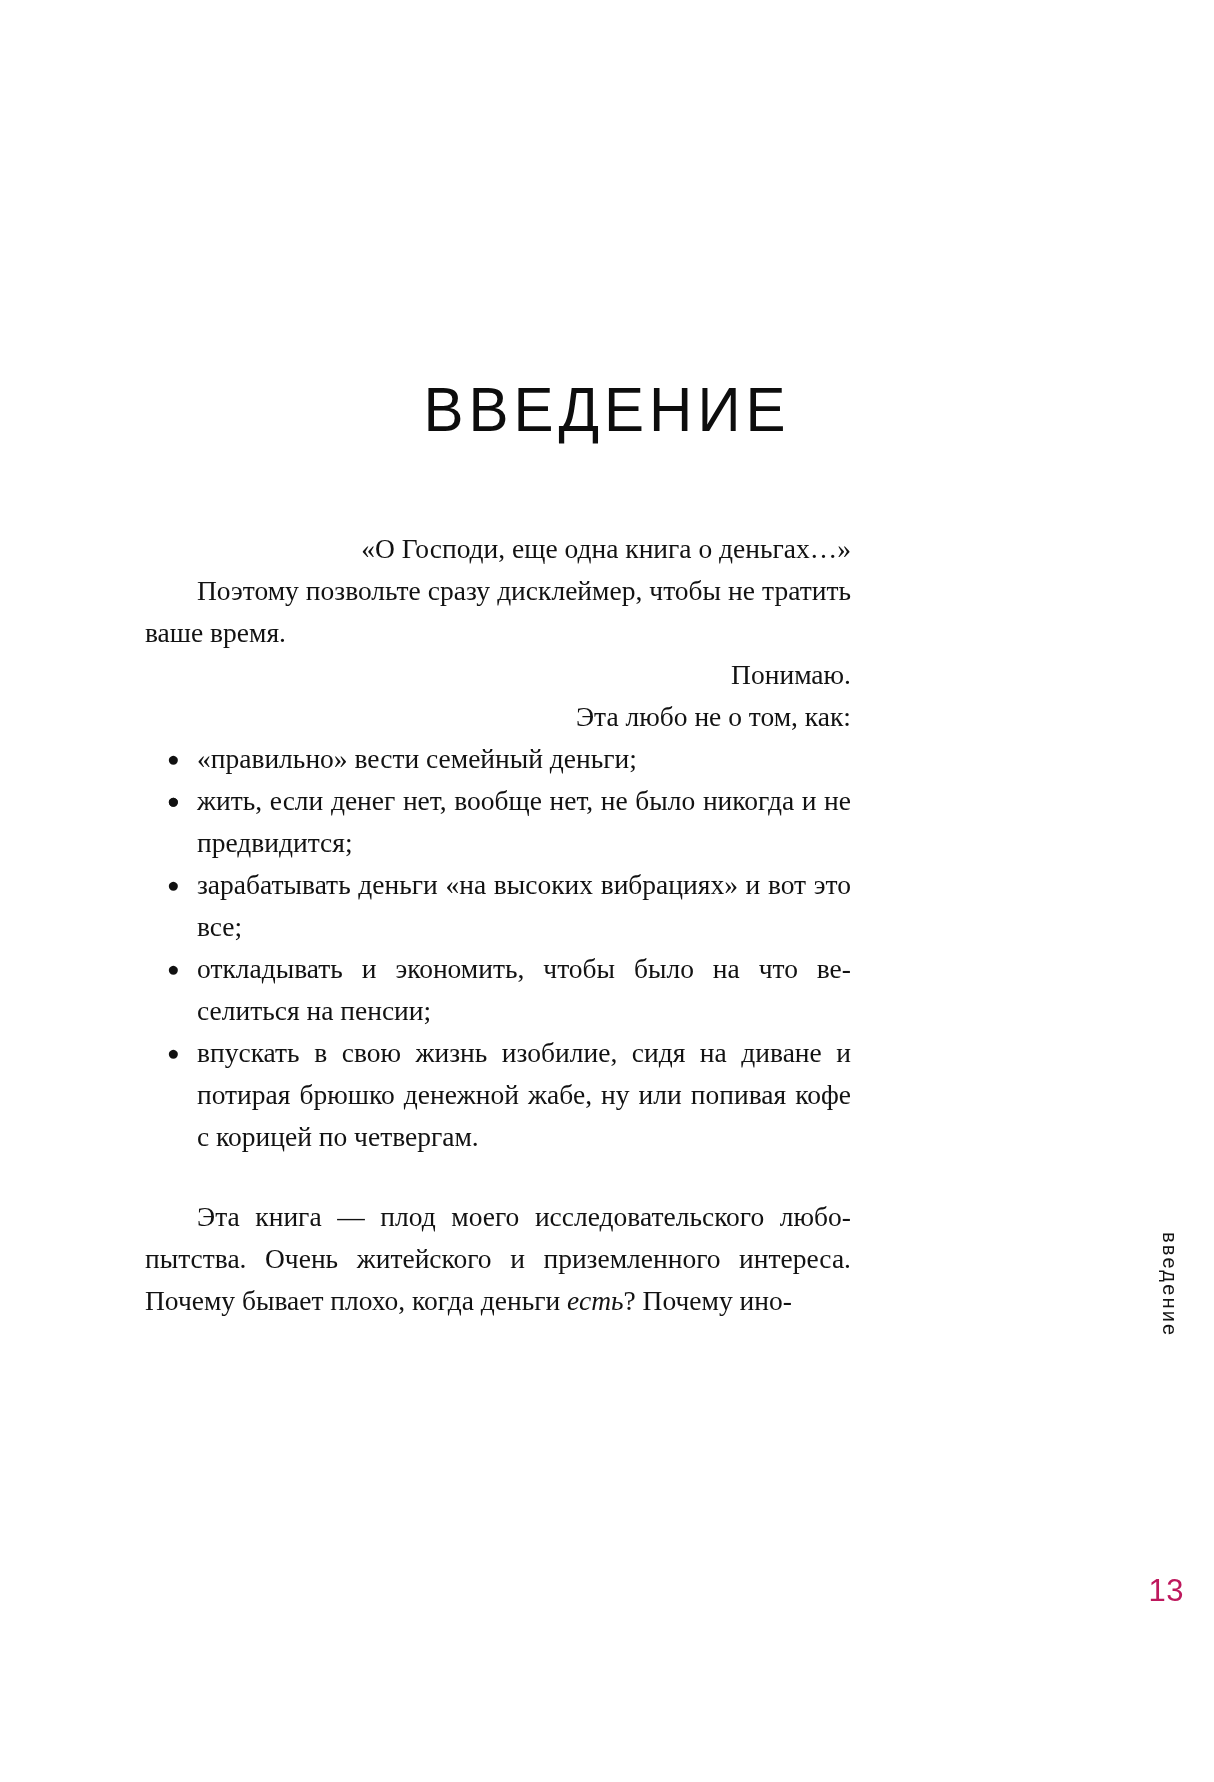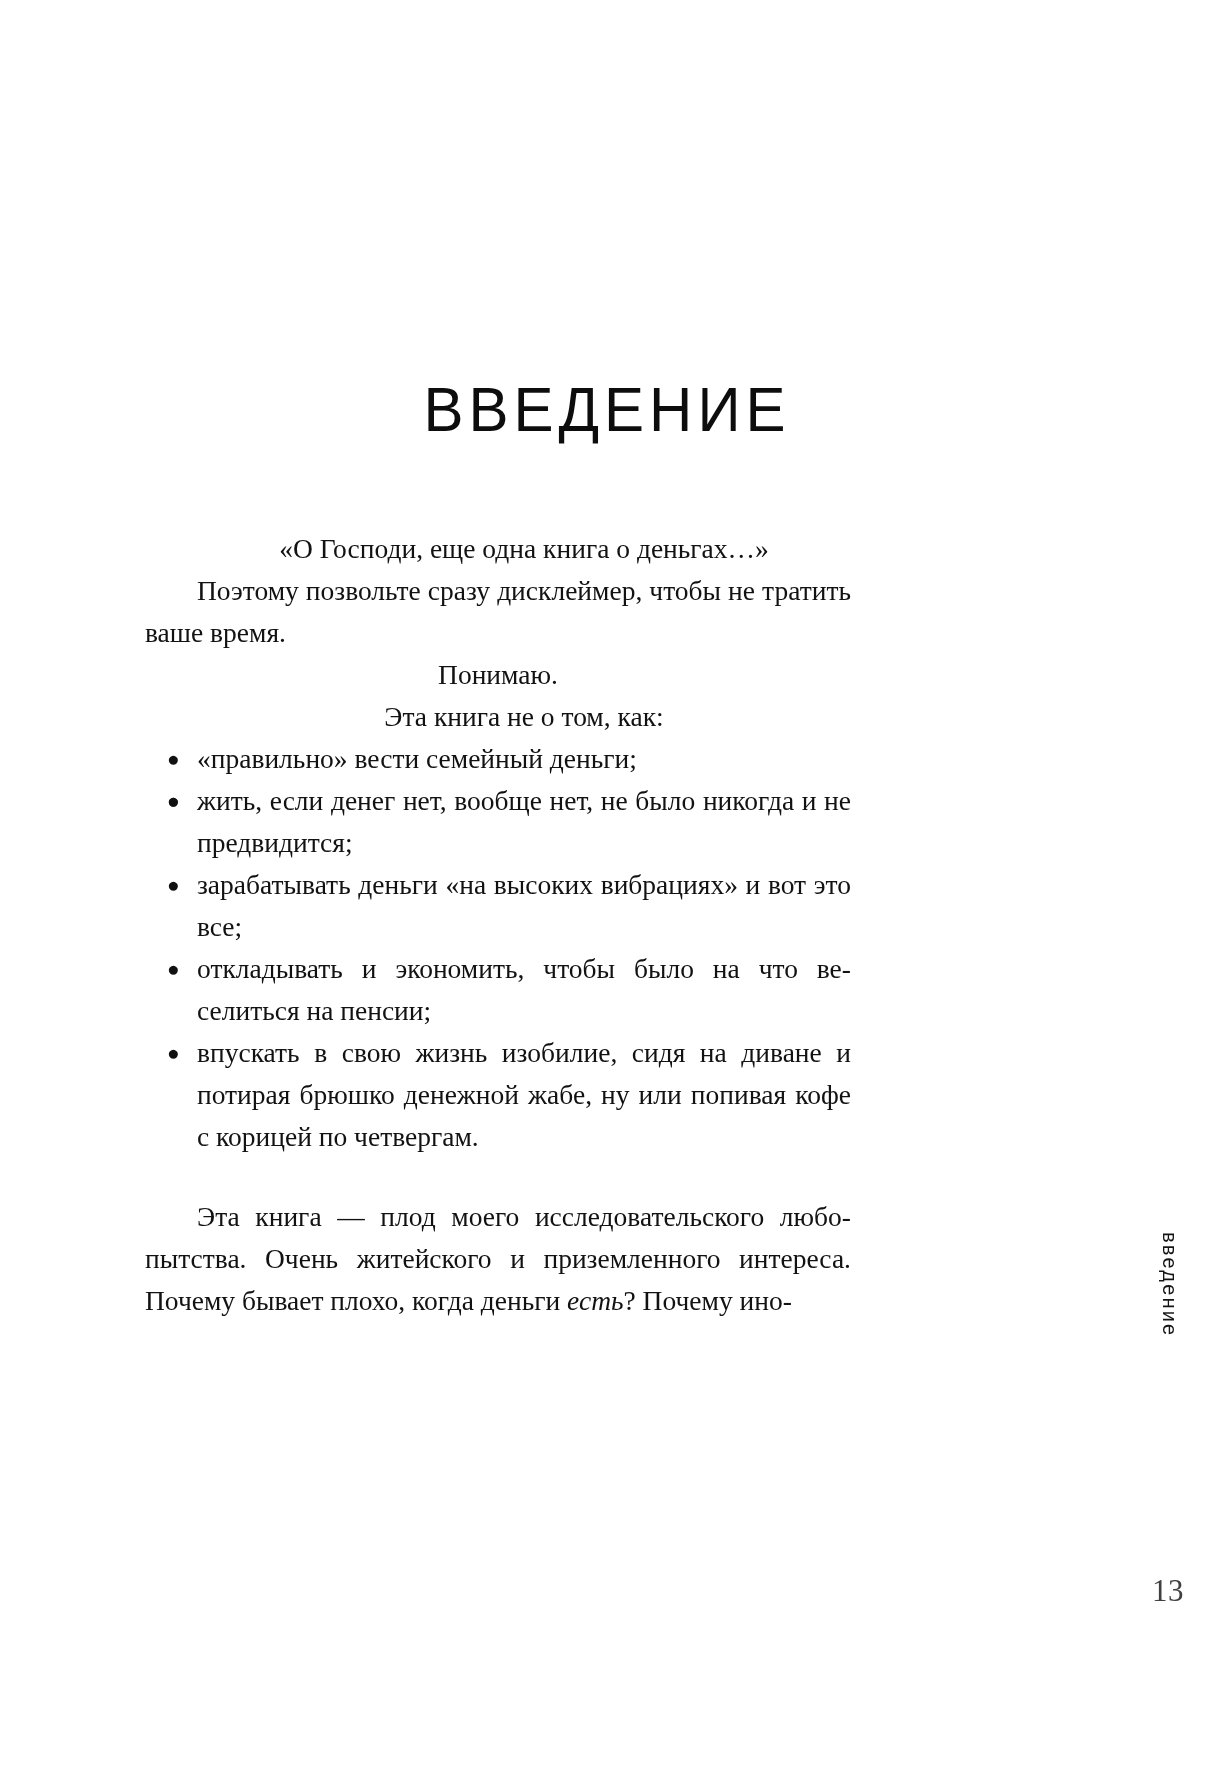--- a/index.html
+++ b/index.html
@@ -57,21 +57,21 @@
     text-justify: inter-word;
     hyphens: manual;
   }
   .para.indent {
     text-indent: 52px;
   }
   .para.noindent {
     text-indent: 0;
   }
   .para.last-left {
-    text-align: center;
+    text-align: right;
   }
 
   
   .bullet-list {
     list-style: none;
     margin: 0;
     padding: 0;
   }
   .bullet-item {
     position: relative;
@@ -121,44 +121,44 @@
     letter-spacing: 2.2px;
     color: #141414;
     white-space: nowrap;
   }
 
   
   .folio {
     position: absolute;
     right: 30px;
     top: 1575px;
-    font-family: Liberation Serif, serif;
+    font-family: Liberation Sans, sans-serif;
     font-size: 31px;
     line-height: 1;
-    color: #404040;
+    color: #be185d;
     letter-spacing: 0.5px;
     text-align: center;
   }
 </style>
 </head>
 <body>
 
 <div id="page">
 
   <h1 class="chapter-title">ВВЕДЕНИЕ</h1>
 
   <div class="text-column">
 
     <p class="para indent last-left">«О Господи, еще одна книга о деньгах…»</p>
 
     <p class="para indent">Поэтому позвольте сразу дисклеймер, чтобы не тра­тить ваше время.</p>
 
     <p class="para noindent last-left">Понимаю.</p>
 
-    <p class="para indent last-left">Эта книга не о том, как:</p>
+    <p class="para indent last-left">Эта любо не о том, как:</p>
 
     <ul class="bullet-list">
       <li class="bullet-item">
         <span class="bullet-dot">●</span>
         <span>«правильно» вести семейный деньги;</span>
       </li>
       <li class="bullet-item">
         <span class="bullet-dot">●</span>
       </li>
       <li class="bullet-item">

